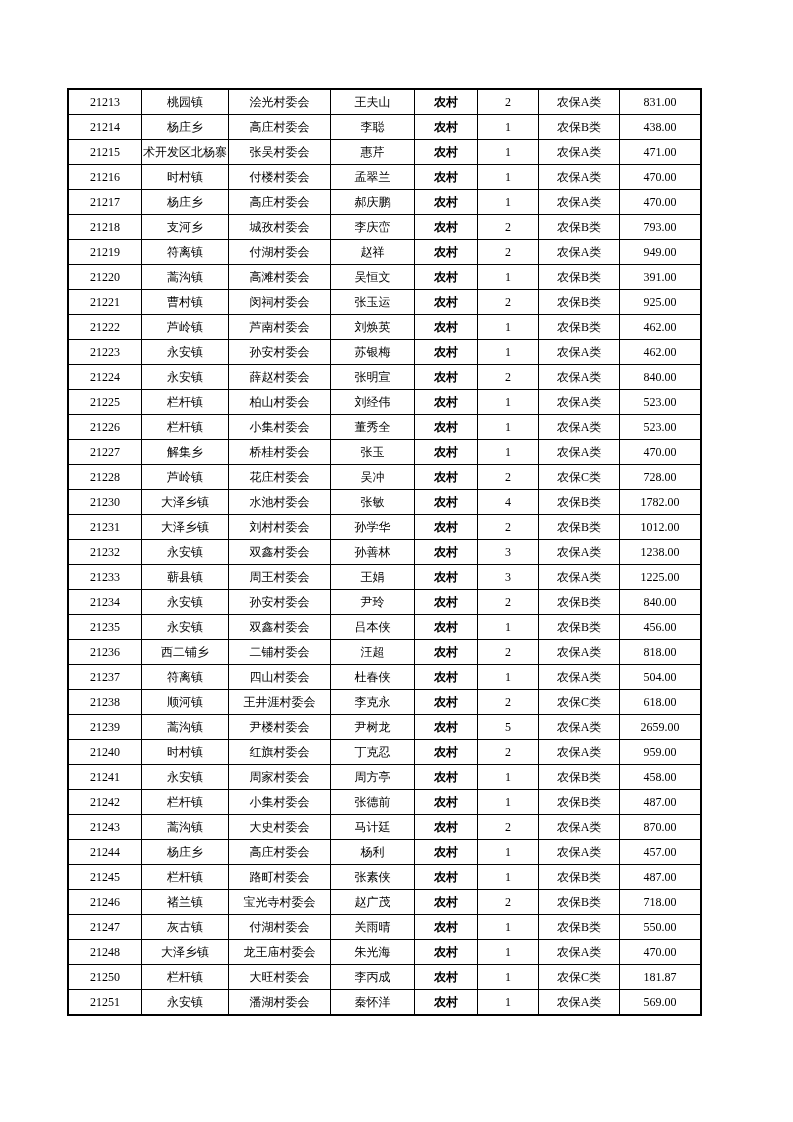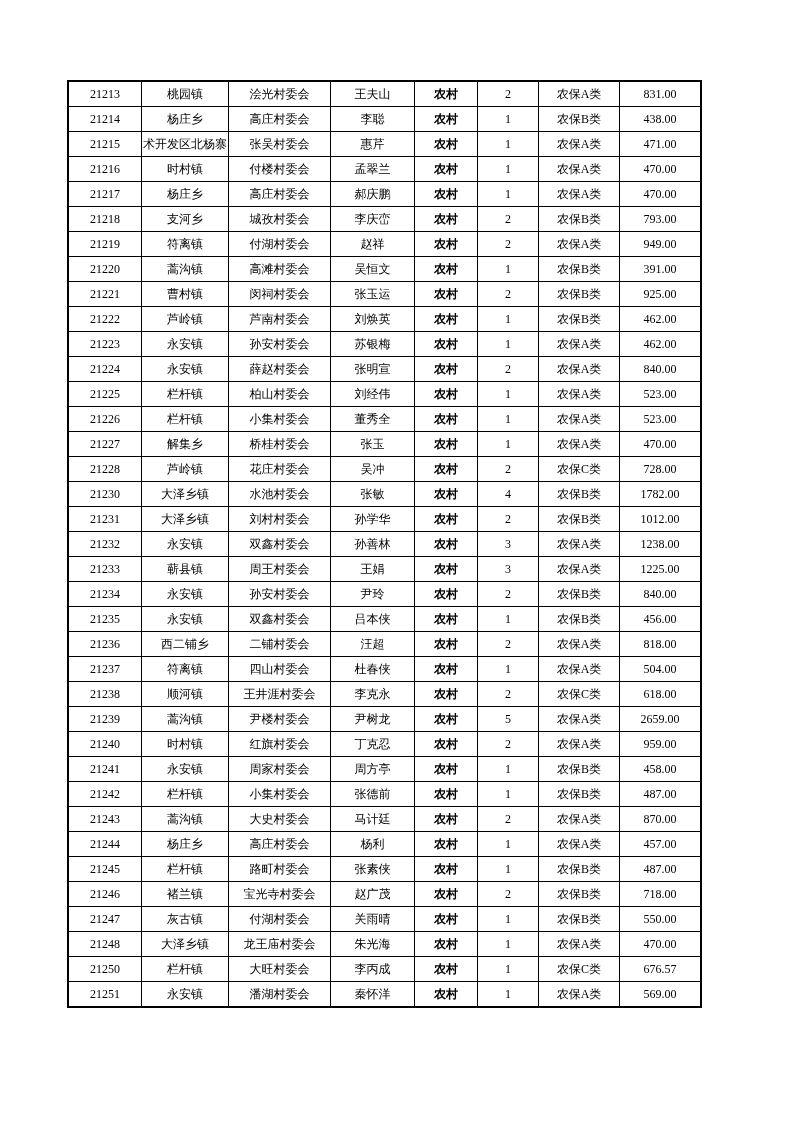--- a/index.html
+++ b/index.html
@@ -12,21 +12,21 @@
     width: 793px;
     height: 1122px;
     background: #ffffff;
     overflow: hidden;
     font-family: "Liberation Serif", "DejaVu Serif", serif;
     color: #000000;
   }
   table.records {
     position: absolute;
     left: 67px;
-    top: 80px;
+    top: 88px;
     border-collapse: collapse;
     table-layout: fixed;
     border: 2px solid #000000;
   }
   table.records td {
     border: 1px solid #000000;
     height: 24px;
     padding: 0 1px;
     font-size: 12px;
     line-height: 24px;
@@ -403,21 +403,21 @@
           <td>470.00</td>
         </tr>
         <tr>
           <td>21250</td>
           <td>栏杆镇</td>
           <td>大旺村委会</td>
           <td>李丙成</td>
           <td>农村</td>
           <td>1</td>
           <td>农保C类</td>
-          <td>676.57</td>
+          <td>181.87</td>
         </tr>
         <tr>
           <td>21251</td>
           <td>永安镇</td>
           <td>潘湖村委会</td>
           <td>秦怀洋</td>
           <td>农村</td>
           <td>1</td>
           <td>农保A类</td>
           <td>569.00</td>

